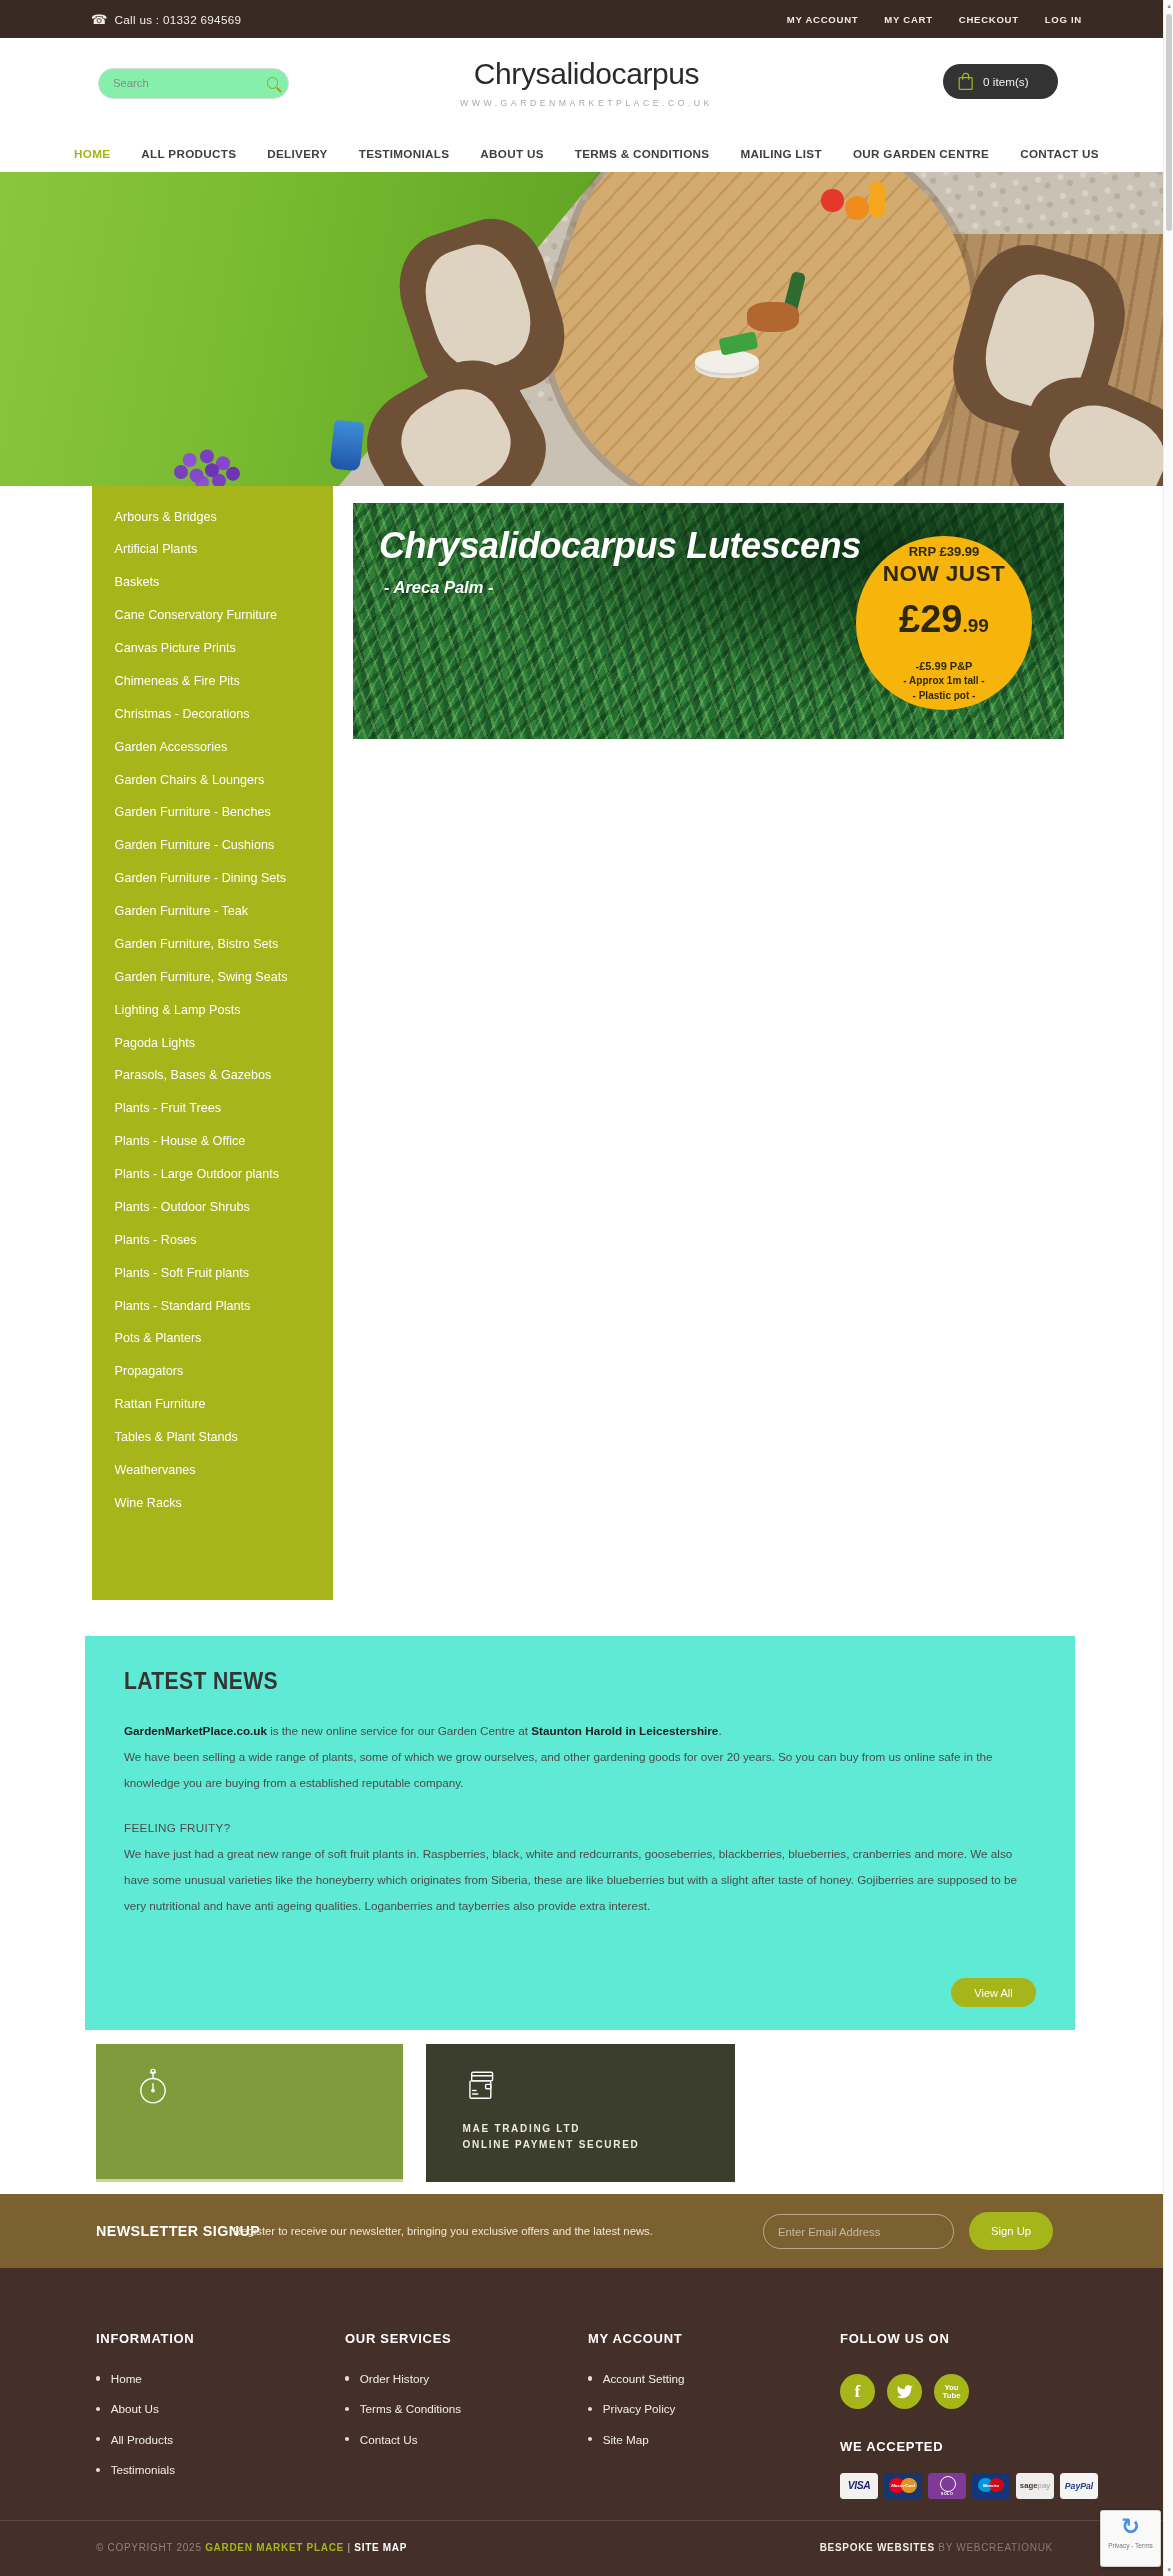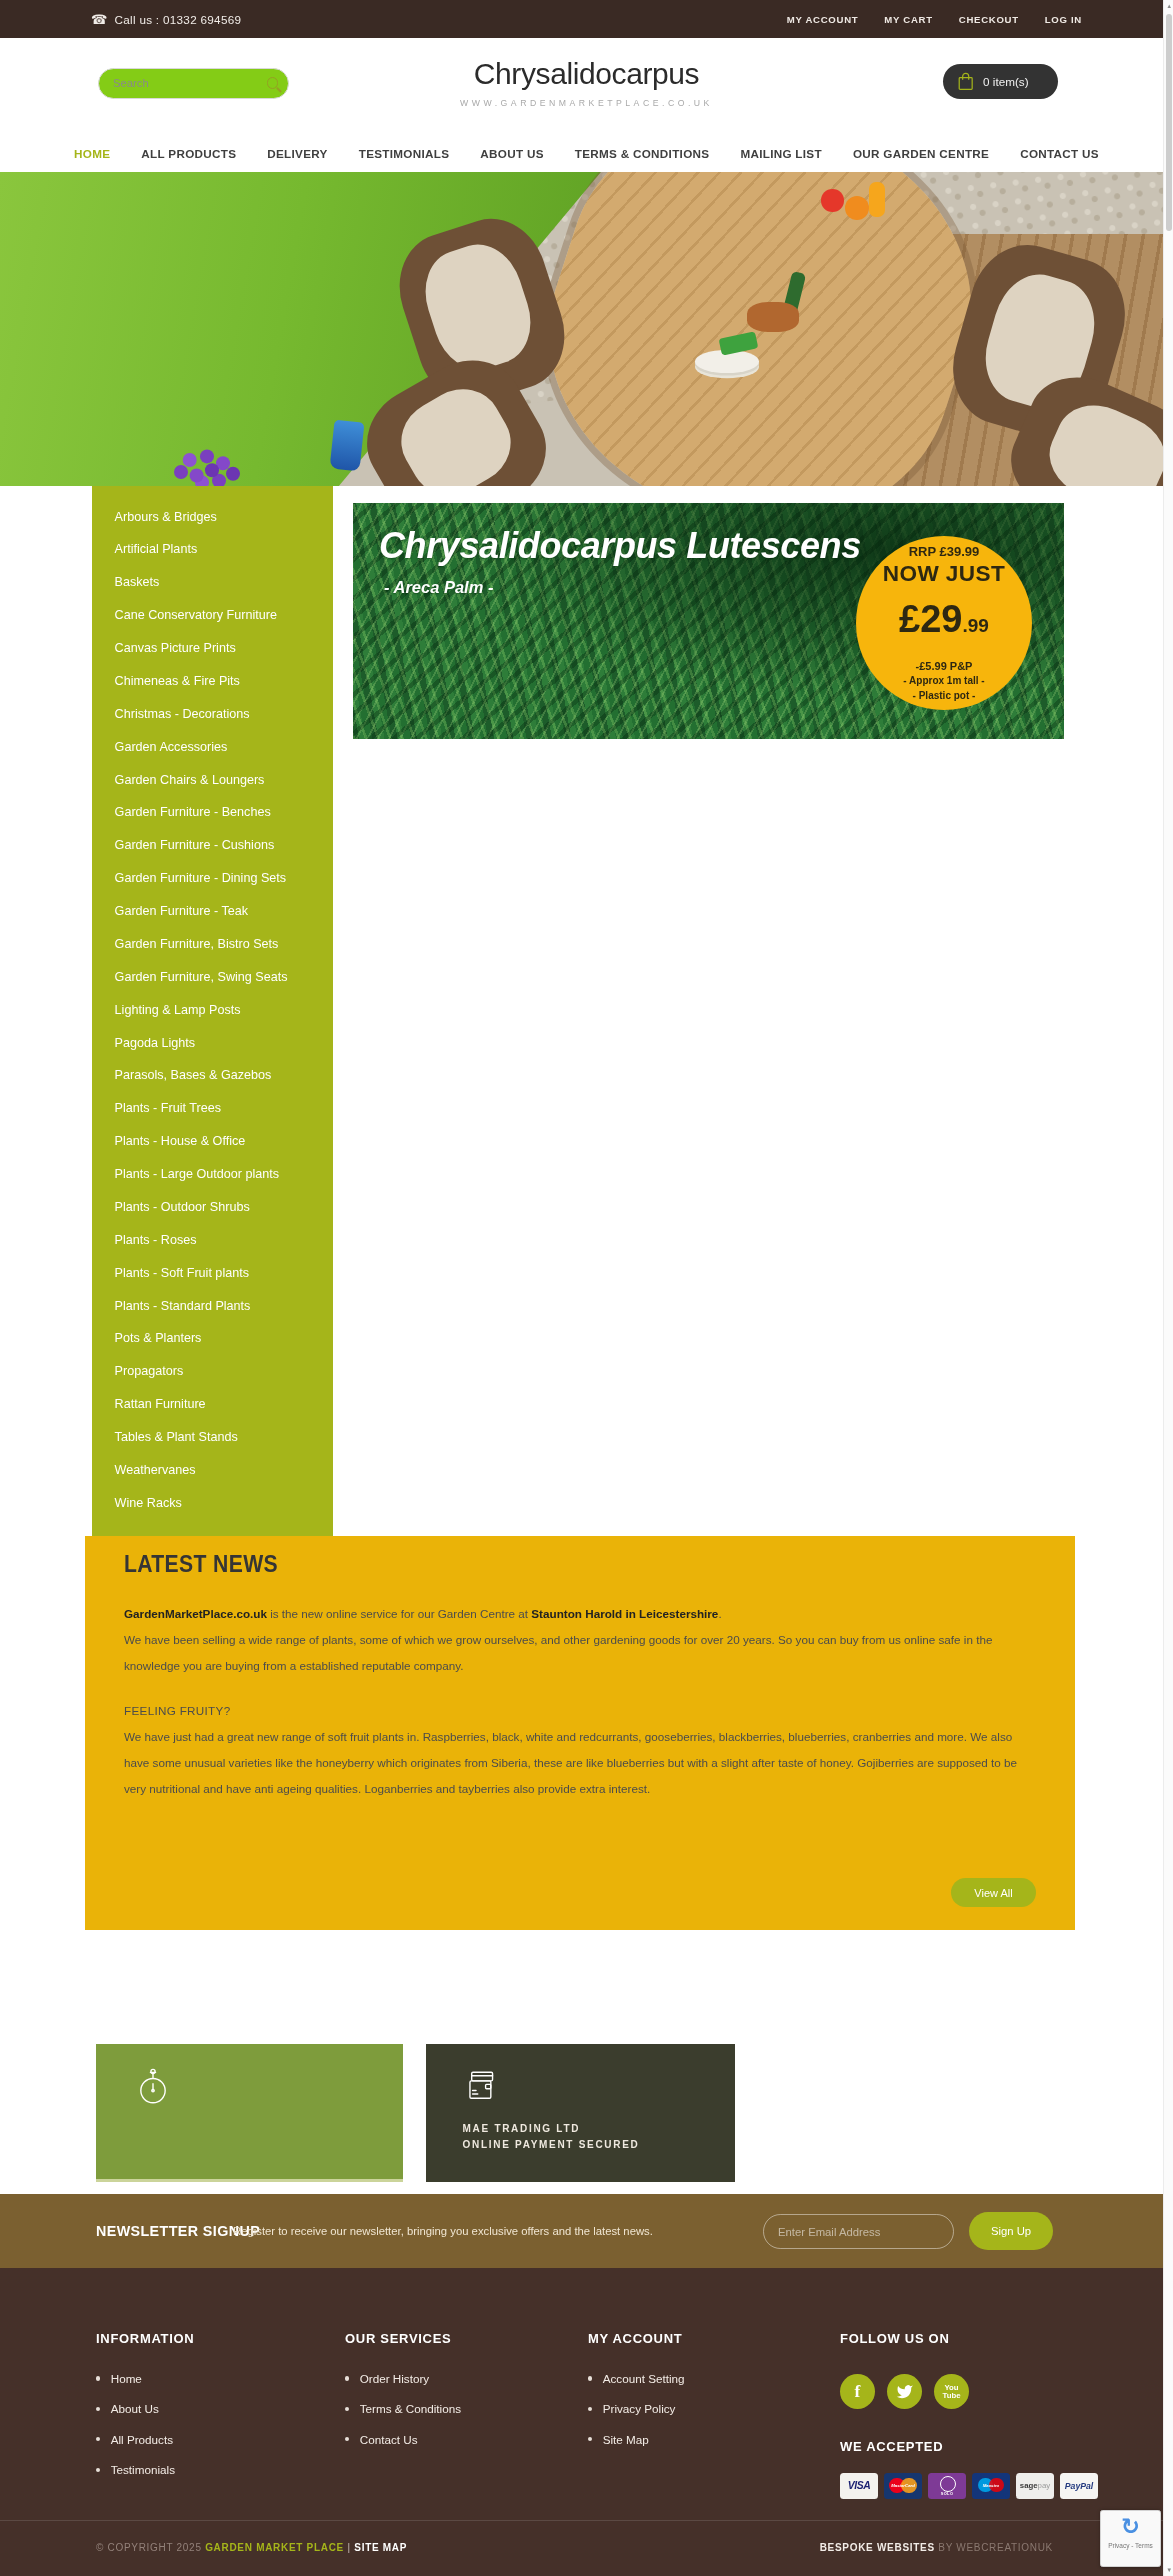--- a/index.html
+++ b/index.html
@@ -12,21 +12,21 @@
 
   
   .topbar { position:absolute; left:0; top:0; width:1173px; height:38px; background:#3a2a24; color:#f1ece8; }
   .topbar-inner { width:991px; margin:0 auto; height:38px; display:flex; align-items:center; justify-content:space-between; }
   .call { font-size:11.7px; letter-spacing:0.3px; display:flex; align-items:center; gap:7px; }
   .phone-glyph { font-size:13px; line-height:1; }
   .topbar-links { display:flex; gap:26px; font-size:9.6px; letter-spacing:0.7px; font-weight:700; color:#efe9e4; }
 
   
   .header { position:absolute; left:0; top:38px; width:1173px; height:96px; background:#ffffff; }
-  .search-wrap { position:absolute; left:98px; top:29.5px; width:191px; height:31px; border:0.9px solid #d9d9d9; border-radius:15.6px; background:#84cc16; display:flex; align-items:center; padding:0 10.4px 0 14px; }
+  .search-wrap { position:absolute; left:98px; top:29.5px; width:191px; height:31px; border:0.9px solid #d9d9d9; border-radius:15.6px; background:#86efac; display:flex; align-items:center; padding:0 10.4px 0 14px; }
   .search-wrap input { border:0; outline:none; flex:1; font-size:11.3px; color:#555; font-family:inherit; background:transparent; }
   .search-wrap input::placeholder { color:#8a8a8a; }
   .mag { position:relative; width:11.3px; height:11.3px; border:1.7px solid #95a023; border-radius:50%; flex:0 0 auto; }
   .mag::after { content:""; position:absolute; width:1.7px; height:6px; background:#95a023; left:9.6px; top:8.7px; transform:rotate(-45deg); }
   .logo-block { position:absolute; left:0; right:0; top:19px; text-align:center; }
   .logo-main { font-size:30px; color:#2b2b2b; letter-spacing:-0.4px; font-weight:500; }
   .logo-sub { margin-top:7px; font-size:8.7px; letter-spacing:3.5px; color:#a9a9a9; }
   .cart-btn { position:absolute; right:115px; top:26px; width:115px; height:35px; background:#333333; border-radius:17.4px; display:flex; align-items:center; gap:8.7px; padding:0 14px; color:#f2f2f2; font-size:11.7px; cursor:pointer; }
   .bag-svg { width:17.4px; height:19px; }
 
@@ -83,21 +83,21 @@
     display:flex; flex-direction:column; align-items:center; justify-content:center; text-align:center; color:#2e2812; }
   .b-rrp { font-size:13px; font-weight:700; }
   .b-now { font-size:22.6px; font-weight:800; letter-spacing:0.4px; margin-top:1.7px; }
   .b-price { line-height:1; margin-top:13px; }
   .b-price .big { font-size:38px; font-weight:800; }
   .b-price .dec { font-size:19px; font-weight:800; }
   .b-pp { font-size:11px; font-weight:700; margin-top:22px; }
   .b-sml { font-size:10px; font-weight:700; margin-top:3.5px; }
 
   
-  .news { position:absolute; left:85px; top:1536px; width:990px; height:394px; background:#eab308; padding:15px 39px; }
+  .news { position:absolute; left:85px; top:1636px; width:990px; height:394px; background:#5eead4; padding:32px 39px; }
   .news h2 { font-size:23.5px; color:#353535; font-weight:700; letter-spacing:0.4px; transform:scaleX(.9); transform-origin:left center; }
   .news p { font-size:11.7px; color:#4c4c4c; line-height:26px; }
   .news .p1 { margin-top:22.6px; }
   .news b { color:#222; }
   .news .sub { margin-top:19px; font-size:11.7px; color:#4c4c4c; font-weight:400; letter-spacing:0.3px; }
   .view-all { position:absolute; right:39px; bottom:22.6px; width:85px; height:29.5px; background:#a5b51a; border:0; border-radius:14.8px; color:#fff; font-size:11px; font-family:inherit; cursor:pointer; }
 
   
   .features { position:absolute; left:96px; top:2044px; width:968px; height:138px; display:flex; }
   .fbox { height:138px; padding:22.6px 0 0 37px; color:#efe9df; }

